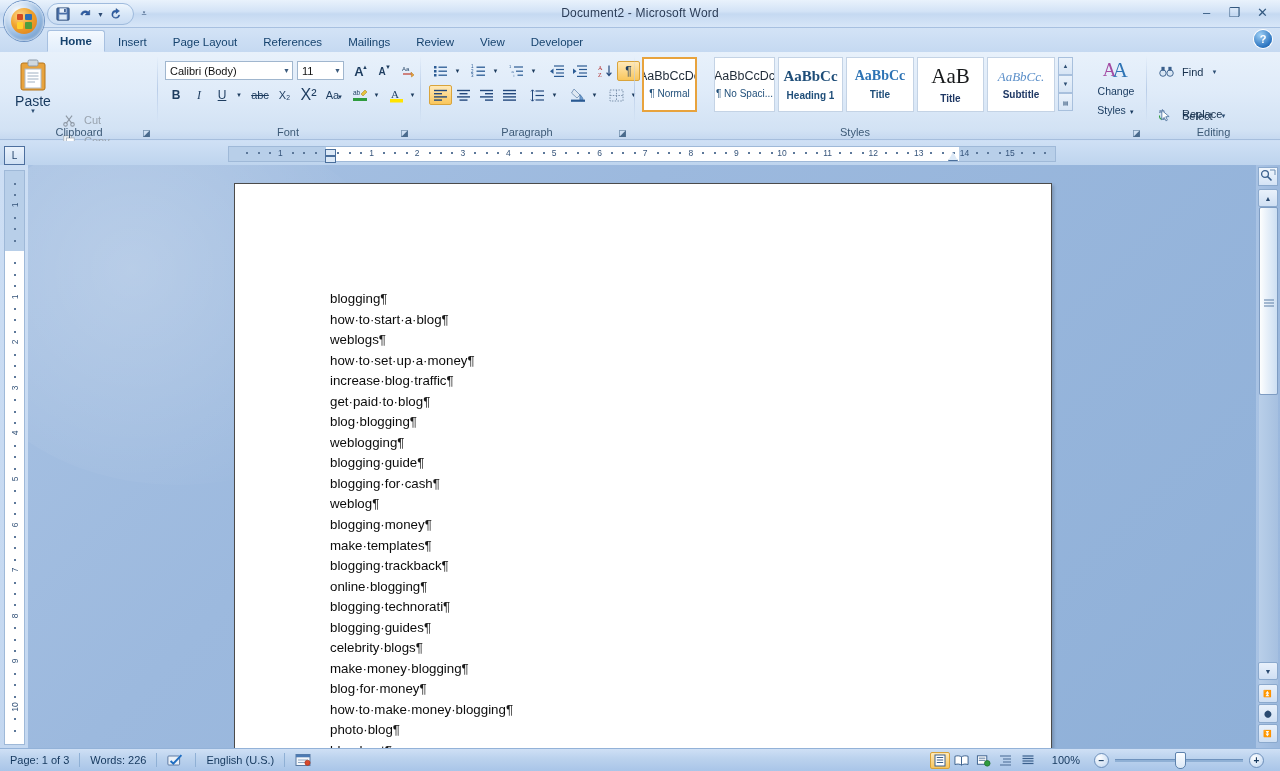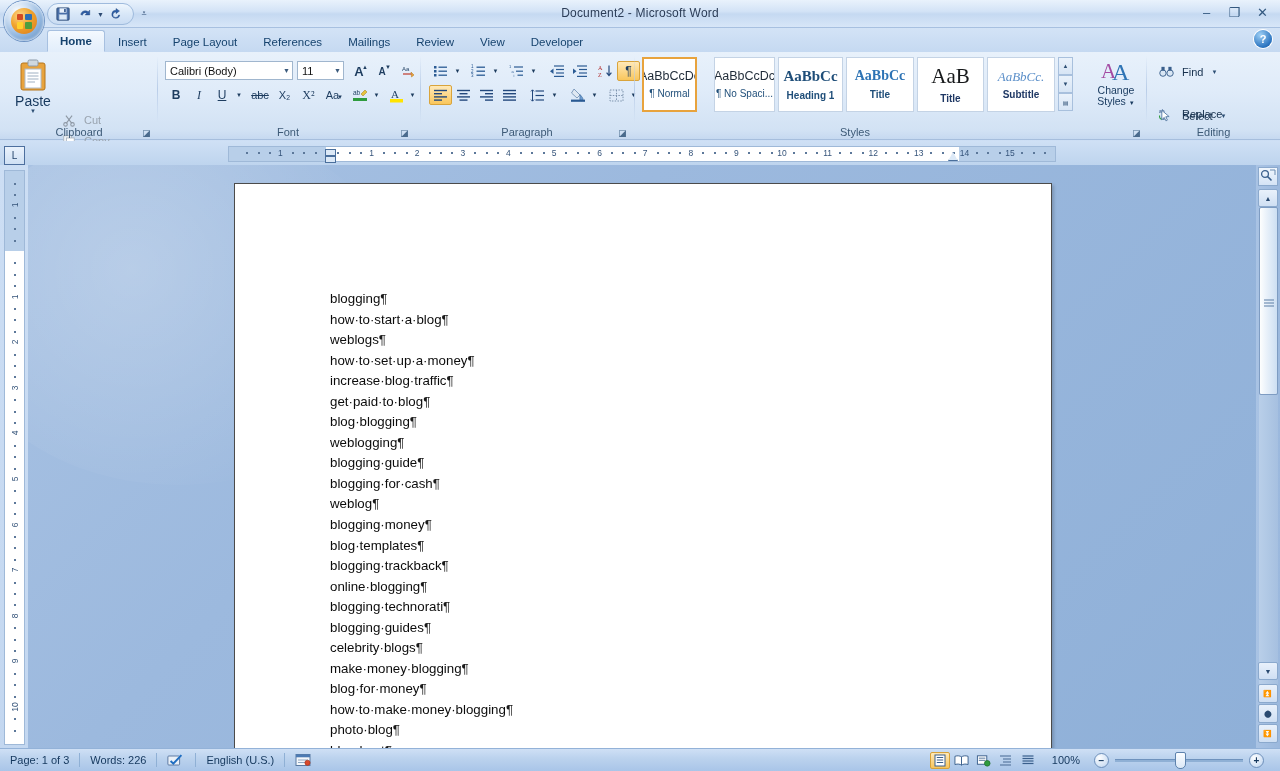--- a/index.html
+++ b/index.html
@@ -332,21 +332,21 @@
       <div class="tbtn" style="left:75px;top:33px;width:12px;height:20px;">
         <span style="font-size:6px;">▼</span>
         </div>
       <div class="tbtn" style="left:90px;top:33px;width:24px;height:20px;">
         <span style="font-size:11px;text-decoration:line-through;">abc</span>
         </div>
       <div class="tbtn" style="left:115px;top:33px;width:23px;height:20px;">
         <span style="font-size:11px;">X₂</span>
         </div>
       <div class="tbtn" style="left:139px;top:33px;width:23px;height:20px;">
-        <span style="font-size:12px;font-family:Liberation Serif, serif;">X²</span>
+        <span style="font-size:16px;">X²</span>
         </div>
       <div class="tbtn" style="left:163px;top:33px;width:23px;height:20px;">
         <span style="font-size:11px;">Aa</span>
         <span style="font-size:6px;position:absolute;right:0;bottom:4px;">▼</span>
         </div>
 
       <div class="tbtn" style="left:190px;top:33px;width:24px;height:20px;">
         <svg width="17" height="17" viewBox="0 0 17 17">
           <text x="1" y="8" font-size="6.5" fill="#1d3c5f" font-family="Liberation Sans">ab</text>
           <path d="M9 7 L13 3 L15 5 L11 9 Z" fill="#e8c33d" stroke="#9c7c16" stroke-width=".5"></path>
@@ -570,21 +570,21 @@
 
       <div class="glabel" style="left:0;width:440px;">Styles</div>
     </div>
 
     <div class="group" style="left:1088px;width:57px;">
       <div class="paste" style="left:2px;top:6px;width:52px;height:64px;">
         <svg width="30" height="26" viewBox="0 0 30 26">
           <text x="0" y="20" font-size="21" fill="#a34ba3" font-family="Liberation Serif">A</text>
           <text x="11" y="22" font-size="24" fill="#2e74b5" font-family="Liberation Serif">A</text>
         </svg>
-        <div style="font-size:10.5px;color:#17395e;line-height:11px;text-align:center;margin-top:1px;">Change<br>Styles <span style="font-size:6px;">▼</span></div>
+        <div style="font-size:10.5px;color:#17395e;line-height:19px;text-align:center;margin-top:1px;">Change<br>Styles <span style="font-size:6px;">▼</span></div>
       </div>
       <div class="dlg" style="right:3px;">◪</div>
     </div>
     <div class="gsep" style="left:1146px;"></div>
 
     <div class="group" style="left:1147px;width:133px;">
       <div class="clip-item enabled" style="left:8px;top:10px;">
         <svg width="15" height="14" viewBox="0 0 16 14">
           <circle cx="4.2" cy="8.2" r="3.4" fill="#d9e6f4" stroke="#3a5f8c" stroke-width="1"></circle>
           <circle cx="11.8" cy="8.2" r="3.4" fill="#d9e6f4" stroke="#3a5f8c" stroke-width="1"></circle>
@@ -762,21 +762,21 @@
           <div class="line"><span>weblogs</span><span class="pilcrow">¶</span></div>
           <div class="line"><span>how·to·set·up·a·money</span><span class="pilcrow">¶</span></div>
           <div class="line"><span>increase·blog·traffic</span><span class="pilcrow">¶</span></div>
           <div class="line"><span>get·paid·to·blog</span><span class="pilcrow">¶</span></div>
           <div class="line"><span>blog·blogging</span><span class="pilcrow">¶</span></div>
           <div class="line"><span>weblogging</span><span class="pilcrow">¶</span></div>
           <div class="line"><span>blogging·guide</span><span class="pilcrow">¶</span></div>
           <div class="line"><span>blogging·for·cash</span><span class="pilcrow">¶</span></div>
           <div class="line"><span>weblog</span><span class="pilcrow">¶</span></div>
           <div class="line"><span>blogging·money</span><span class="pilcrow">¶</span></div>
-          <div class="line"><span>blog·templates</span><span class="pilcrow">¶</span></div>
+          <div class="line"><span>make·templates</span><span class="pilcrow">¶</span></div>
           <div class="line"><span>blogging·trackback</span><span class="pilcrow">¶</span></div>
           <div class="line"><span>online·blogging</span><span class="pilcrow">¶</span></div>
           <div class="line"><span>blogging·technorati</span><span class="pilcrow">¶</span></div>
           <div class="line"><span>blogging·guides</span><span class="pilcrow">¶</span></div>
           <div class="line"><span>celebrity·blogs</span><span class="pilcrow">¶</span></div>
           <div class="line"><span>make·money·blogging</span><span class="pilcrow">¶</span></div>
           <div class="line"><span>blog·for·money</span><span class="pilcrow">¶</span></div>
           <div class="line"><span>how·to·make·money·blogging</span><span class="pilcrow">¶</span></div>
           <div class="line"><span>photo·blog</span><span class="pilcrow">¶</span></div>
           <div class="line"><span>blog·host</span><span class="pilcrow">¶</span></div>

